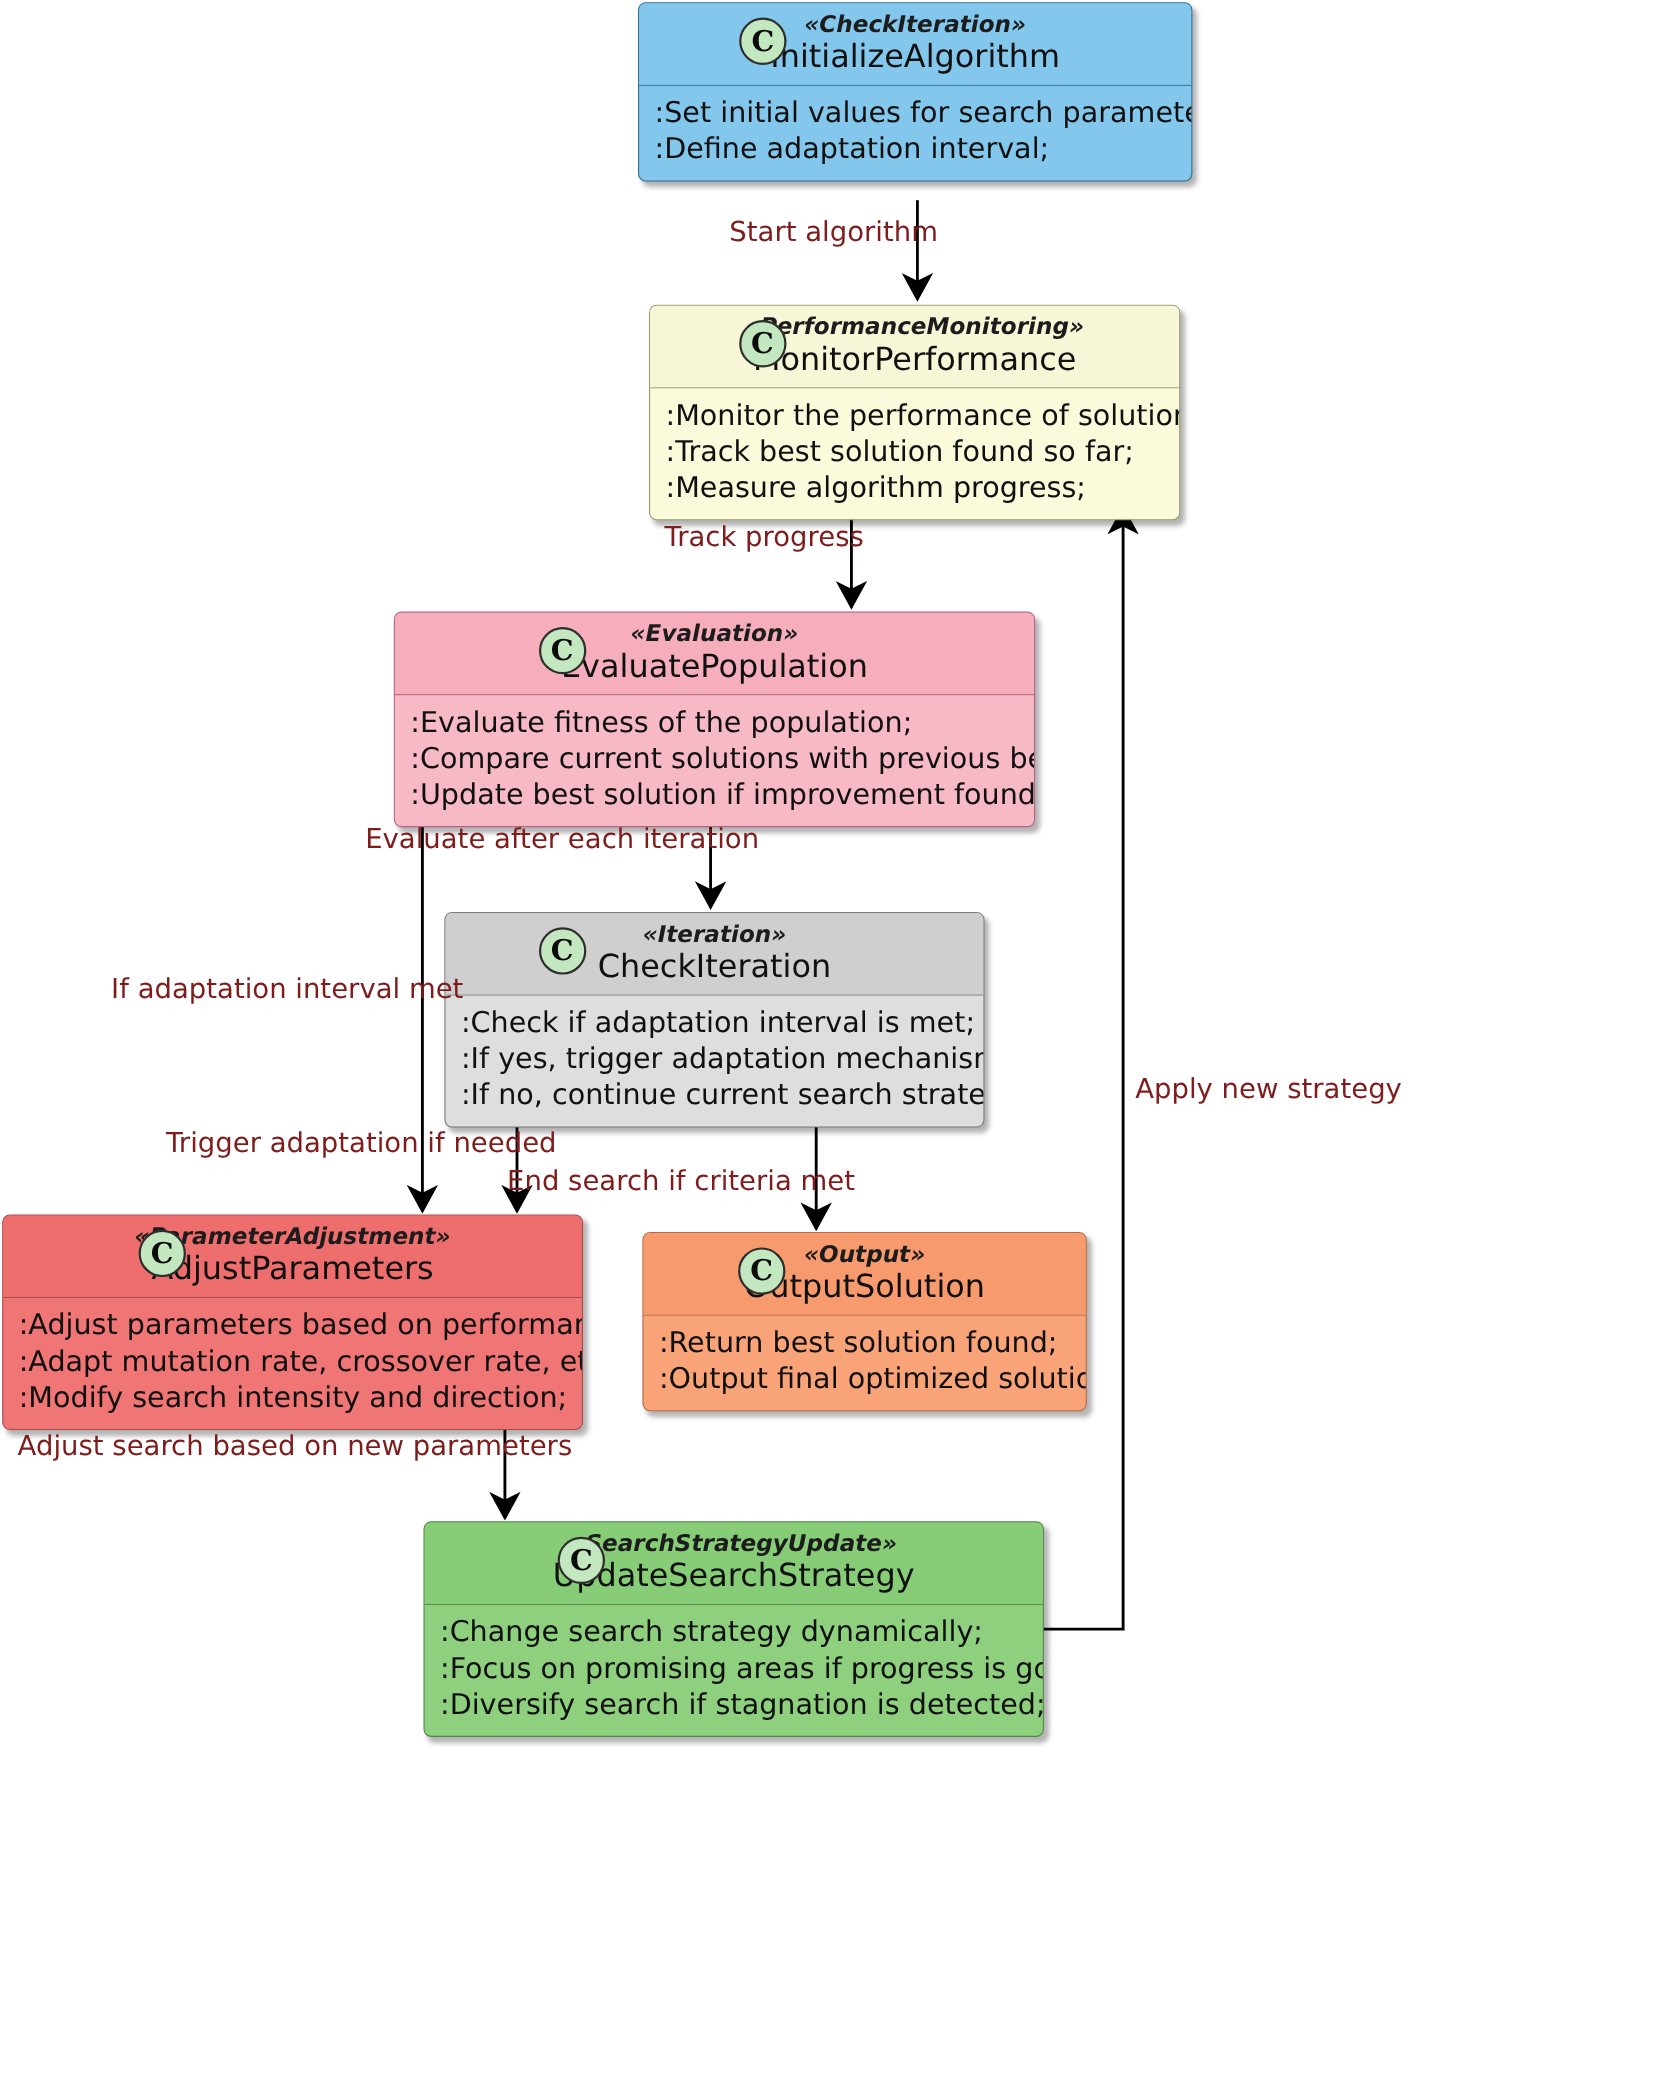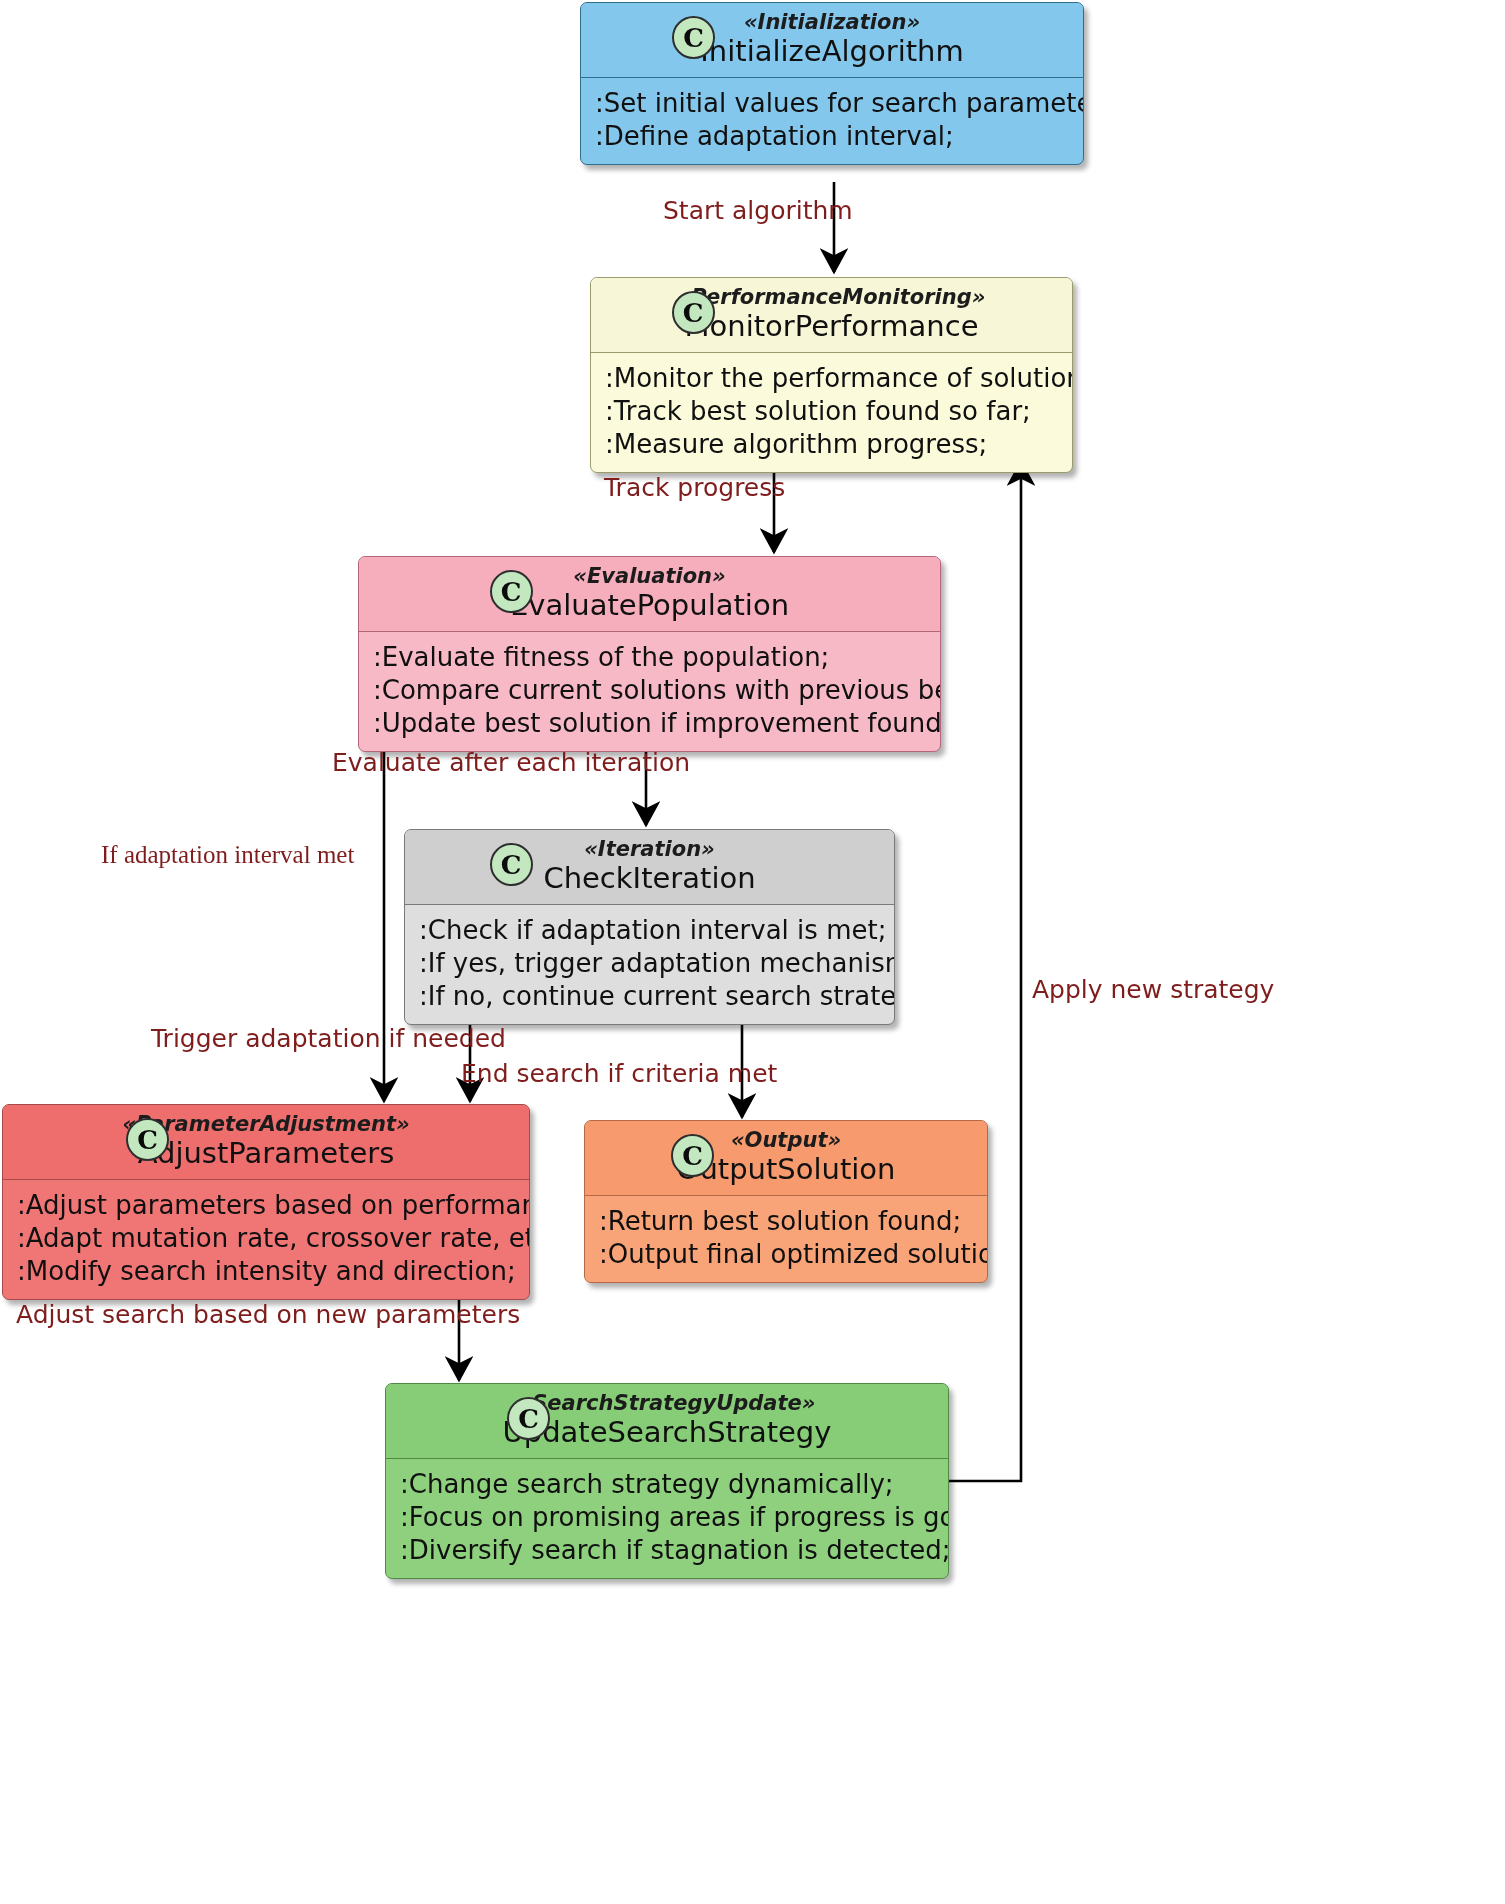--- a/index.html
+++ b/index.html
@@ -121,21 +121,21 @@
     <path d="M 459 1272 L 459 1380" stroke="#000" stroke-width="2.6" fill="none" marker-end="url(#arrow)"></path>
 
     <path d="M 948 1481 L 1021 1481 L 1021 462" stroke="#000" stroke-width="2.6" fill="none" marker-end="url(#arrow)"></path>
   </svg>
 
   <div class="uml-class" style="left:580px; top:2px; width:504px; background:#84c7ec; border-color:#2f6f8f;">
     <div class="uml-header" style="background:#84c7ec;">
       <div class="c-icon">
         <span>C</span>
       </div>
-      <div class="stereotype">«Initialization»</div>
+      <div class="stereotype">«CheckIteration»</div>
       <div class="classname">InitializeAlgorithm</div>
     </div>
     <div class="uml-divider" style="border-color:#2f6f8f;"></div>
     <div class="uml-body">
       <div class="attr-line">:Set initial values for search parameters;</div>
       <div class="attr-line">:Define adaptation interval;</div>
     </div>
   </div>
 
   <div class="uml-class" style="left:590px; top:277px; width:483px; background:#fbfbdc; border-color:#9a9a6b;">
@@ -232,21 +232,21 @@
       <div class="attr-line">:Diversify search if stagnation is detected;</div>
     </div>
   </div>
 
   <div class="edge-label" style="left:663px; top:196px;">Start algorithm</div>
 
   <div class="edge-label" style="left:604px; top:473px;">Track progress</div>
 
   <div class="edge-label" style="left:332px; top:748px;">Evaluate after each iteration</div>
 
-  <div class="edge-label" style="left:101px; top:840px;font-family:Liberation Serif, serif;">If adaptation interval met</div>
+  <div class="edge-label" style="left:101px; top:884px;">If adaptation interval met</div>
 
   <div class="edge-label" style="left:151px; top:1024px;">Trigger adaptation if needed</div>
 
   <div class="edge-label" style="left:461px; top:1059px;">End search if criteria met</div>
 
   <div class="edge-label" style="left:16px; top:1300px;">Adjust search based on new parameters</div>
 
   <div class="edge-label" style="left:1032px; top:962px;margin-top:13px;">Apply new strategy</div>
 
 </div>

